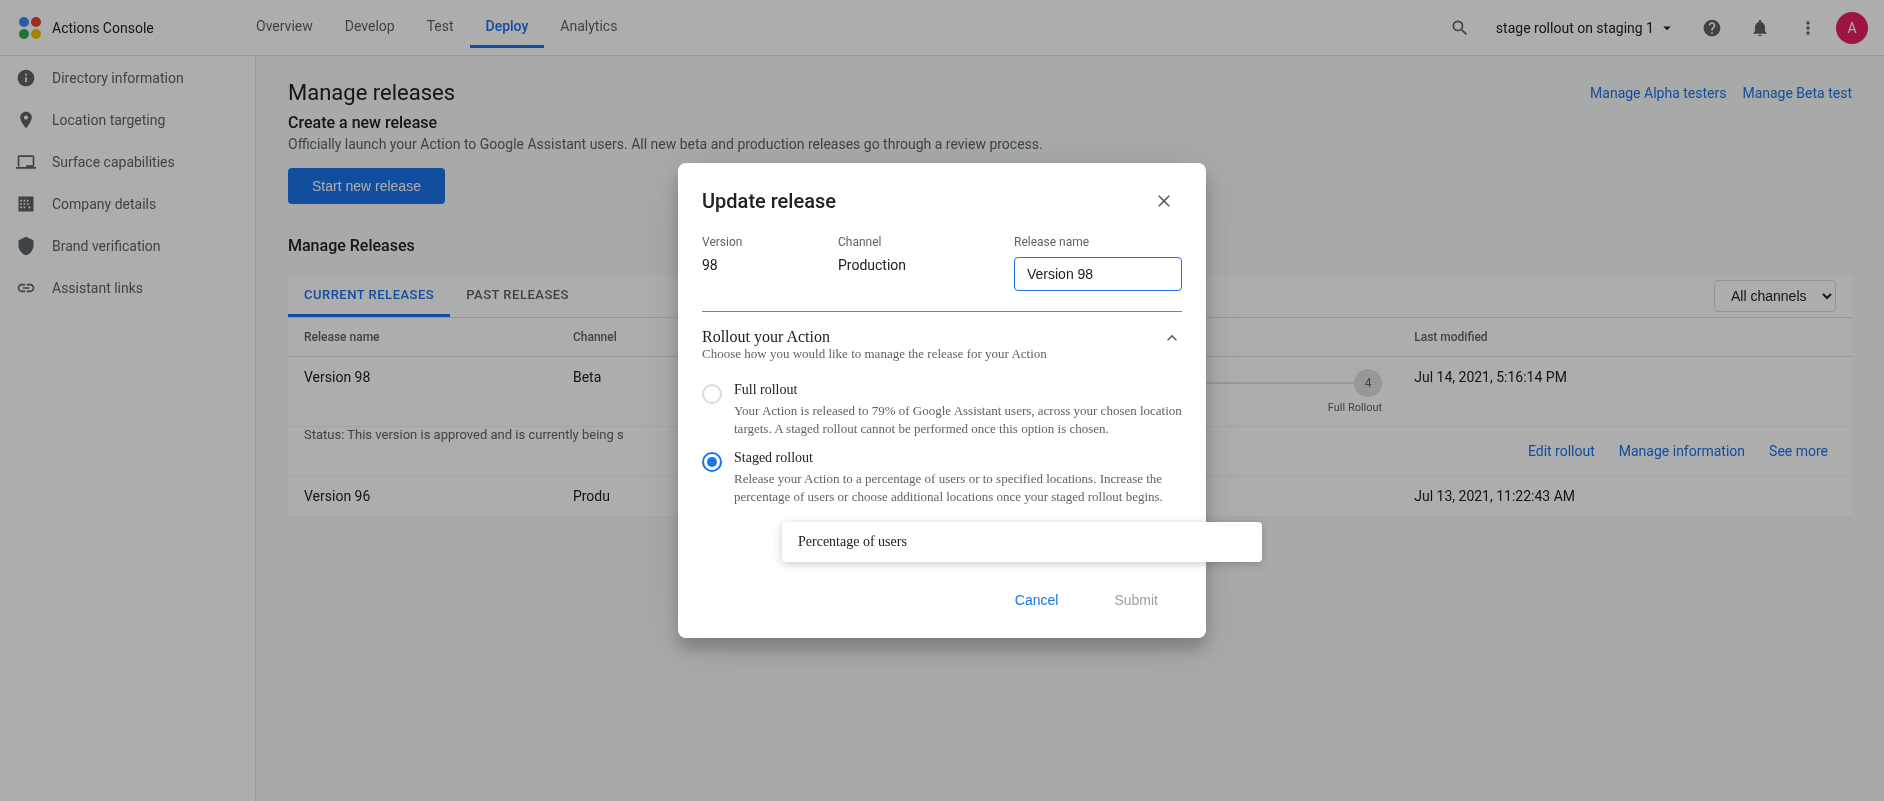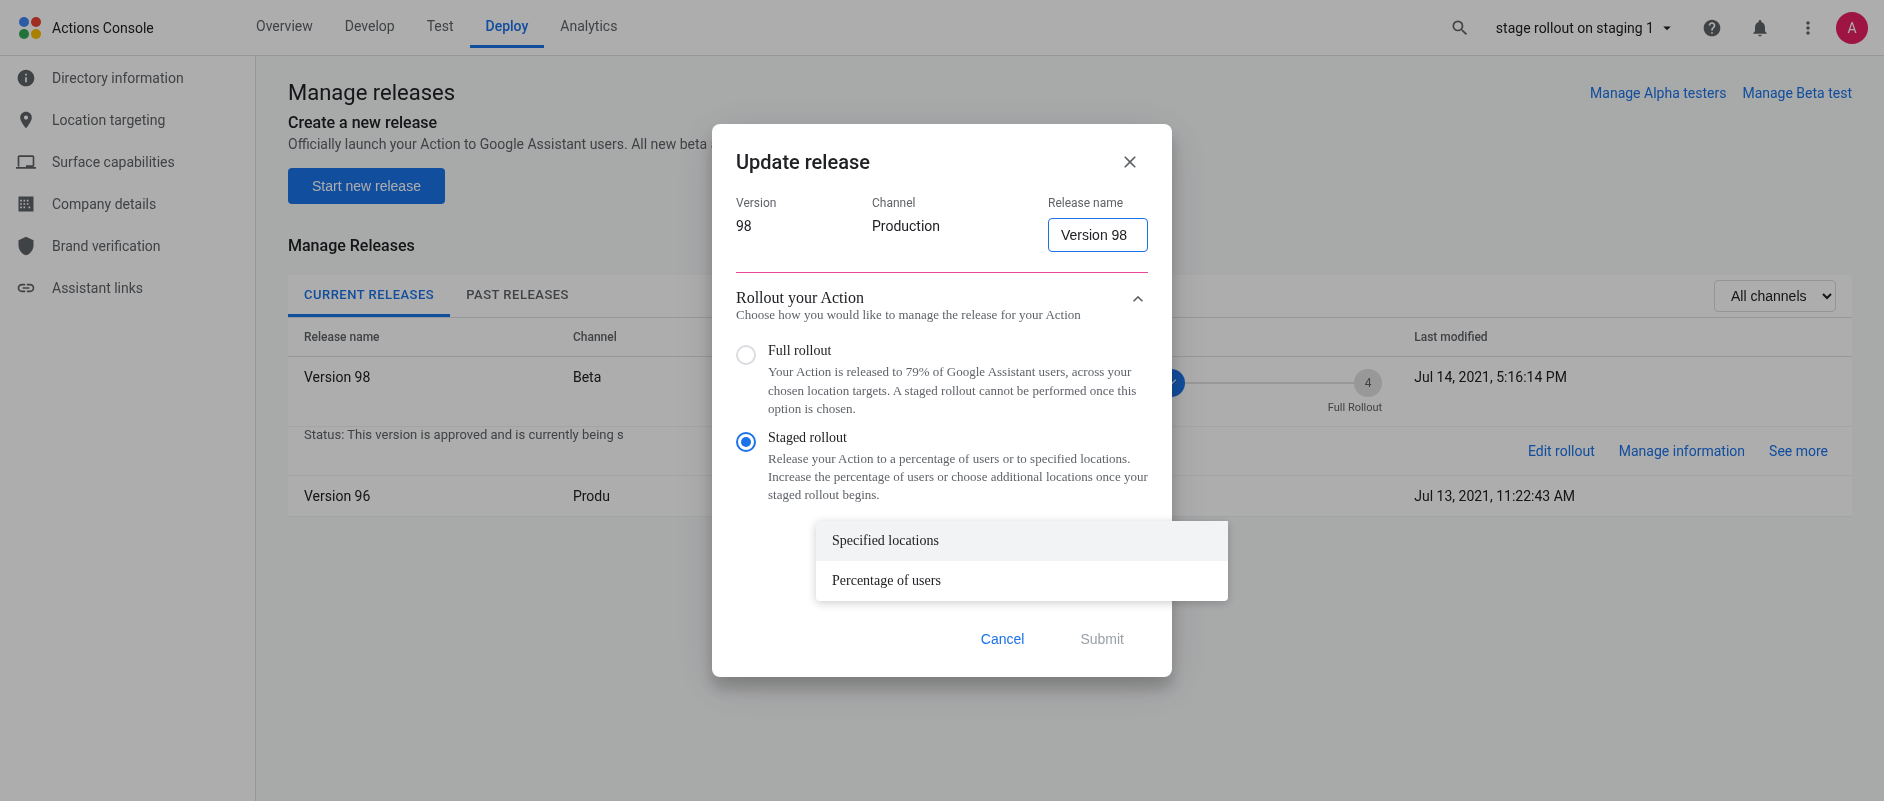--- a/index.html
+++ b/index.html
@@ -76,21 +76,21 @@
     .row-actions { display: flex; gap: 8px; align-items: center; justify-content: flex-end; }
     .action-link { color: #1a73e8; font-size: 14px; cursor: pointer; padding: 4px 8px; border-radius: 4px; white-space: nowrap; }
 
     
     .dialog-overlay {
       position: fixed; top: 0; left: 0; right: 0; bottom: 0;
       background: rgba(0,0,0,0.32); z-index: 200;
       display: flex; align-items: center; justify-content: center;
     }
     .dialog {
-      background: #fff; border-radius: 8px; width: 460px;
+      background: #fff; border-radius: 8px; width: 528px;
       box-shadow: 0 11px 15px rgba(0,0,0,0.2), 0 9px 46px rgba(0,0,0,0.12);
       overflow: visible; position: relative;
     }
     .dialog-header {
       display: flex; align-items: center; justify-content: space-between;
       padding: 20px 24px 16px;
     }
     .dialog-title { font-size: 20px; font-weight: 500; color: #202124; }
     .dialog-close { width: 36px; height: 36px; display: flex; align-items: center; justify-content: center; border-radius: 50%; cursor: pointer; color: #5f6368; }
 
@@ -417,21 +417,20 @@
           <div class="radio-option">
             <div class="radio-dot selected"></div>
             <div>
               <div class="radio-label">Staged rollout</div>
               <div class="radio-desc">Release your Action to a percentage of users or to specified locations. Increase the percentage of users or choose additional locations once your staged rollout begins.</div>
             </div>
           </div>
         </div>
 
         <div class="dropdown-menu" style="position:relative;left:80px;top:8px;margin-top:8px;">
-          <div class="dropdown-item selected">Specified locations</div>
           <div class="dropdown-item">Percentage of users</div>
         </div>
       </div>
     </div>
 
     <div class="dialog-actions">
       <button class="btn-cancel">Cancel</button>
       <button class="btn-submit">Submit</button>
     </div>
   </div>

